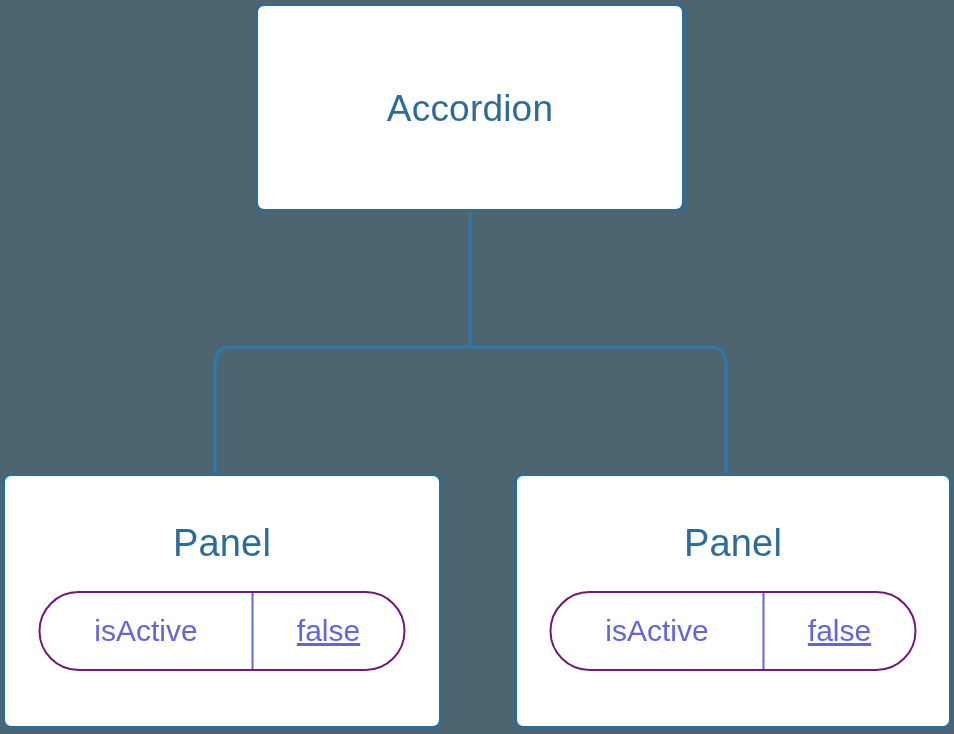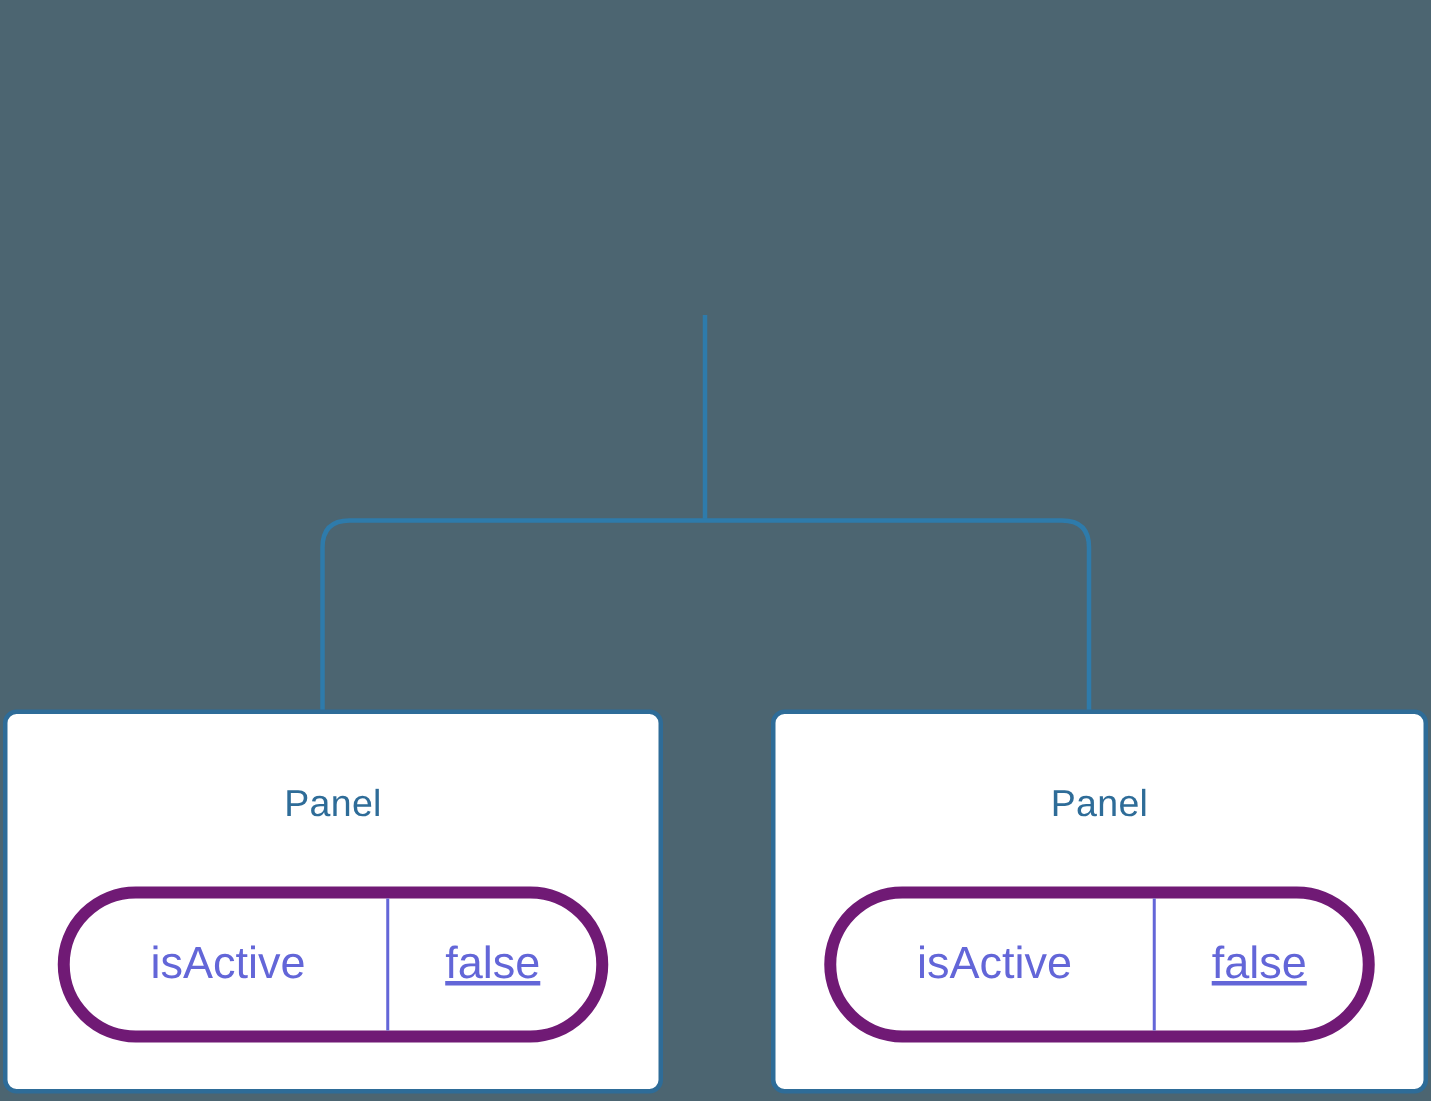--- a/index.html
+++ b/index.html
@@ -60,31 +60,31 @@
     letter-spacing: 0.2px;
     white-space: nowrap;
   }
   #node-accordion .node-title {
     top: 50%;
     transform: translateY(-50%);
     line-height: 1;
   }
   .panel-title {
     top: 48px;
-    font-size: 25px;
+    font-size: 38px;
     line-height: 1;
   }
   .pill {
     position: absolute;
     top: 115px;
     left: 50%;
     transform: translateX(-50%);
     width: 367px;
-    height: 104px;
-    border: 8px solid #701a75;
+    height: 80px;
+    border: 2px solid #701a75;
     border-radius: 52px;
     box-sizing: border-box;
     display: flex;
     align-items: stretch;
     background: #ffffff;
     justify-content: center;
   }
   .pill-key,
   .pill-val {
     display: flex;
@@ -112,20 +112,23 @@
 
   <svg id="edges" viewBox="0 0 954 734" width="954" height="734" xmlns="http://www.w3.org/2000/svg">
 
     <path d="M 470 210 L 470 347" fill="none" stroke="#2e7bab" stroke-width="3" stroke-linecap="butt"></path>
 
     <path d="M 470 347 L 233 347 Q 215 347 215 365 L 215 476" fill="none" stroke="#2e7bab" stroke-width="3" stroke-linecap="butt" stroke-linejoin="round"></path>
 
     <path d="M 470 347 L 708 347 Q 726 347 726 365 L 726 476" fill="none" stroke="#2e7bab" stroke-width="3" stroke-linecap="butt" stroke-linejoin="round"></path>
   </svg>
 
+  <div class="node" id="node-accordion">
+    <div class="node-title">Accordion</div>
+  </div>
 
   <div class="node" id="node-panel-0">
     <div class="node-title panel-title">Panel</div>
     <div class="pill">
       <div class="pill-key">isActive</div>
       <div class="pill-val">false</div>
     </div>
   </div>
 
   <div class="node" id="node-panel-1">

